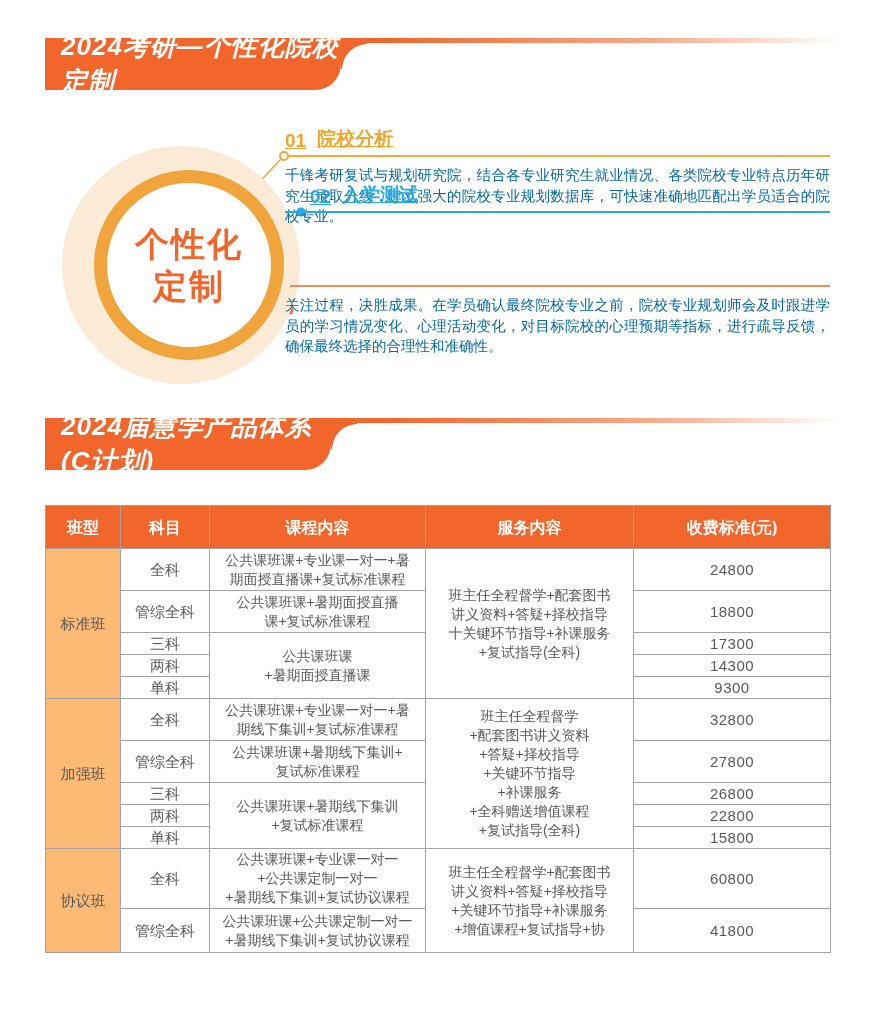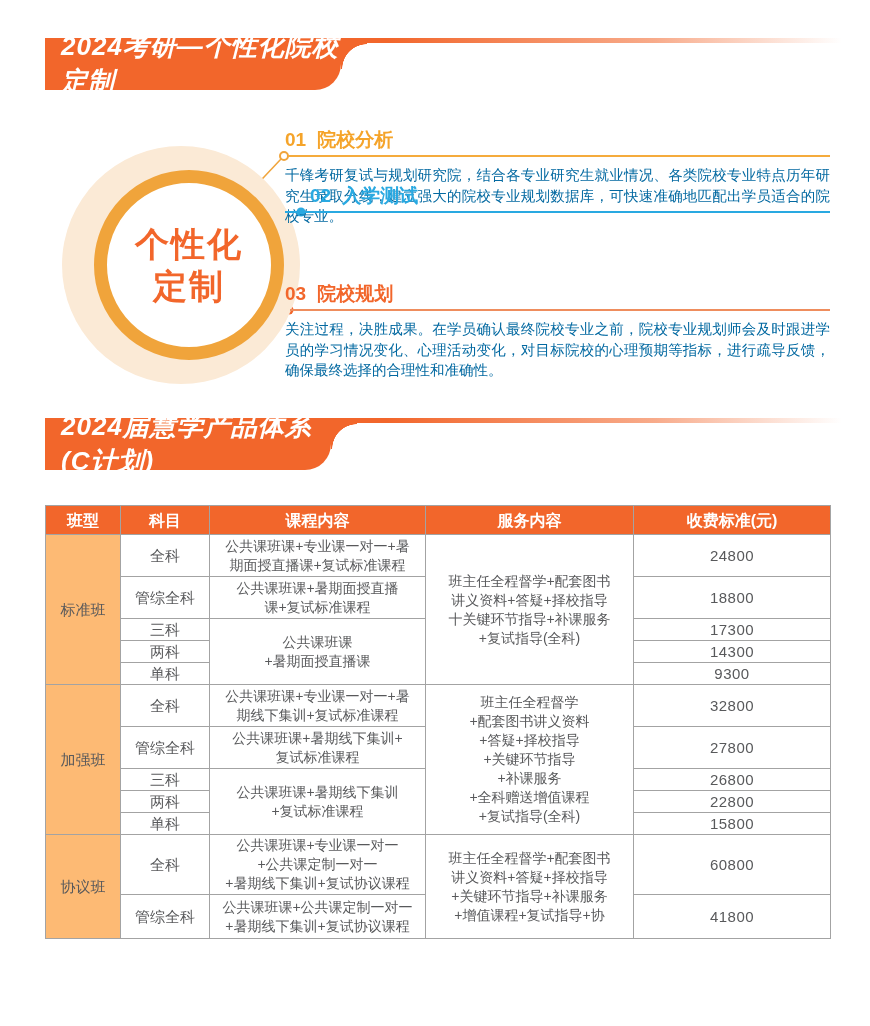--- a/index.html
+++ b/index.html
@@ -22,33 +22,33 @@
   .diagram { position:absolute; top:90px; left:0; width:870px; height:328px; }
   .connectors { position:absolute; left:0; top:0; }
   .badge-outer { position:absolute; left:62px; top:56px; width:238px; height:238px;
     border-radius:50%; background:#fbead6; }
   .badge-ring { position:absolute; left:32px; top:24px; width:190px; height:190px; border-radius:50%;
     background:#fff; border:13px solid #f0a43b; display:flex; flex-direction:column;
     align-items:center; justify-content:center; }
   .badge-ring div { color:#f2662b; font-size:34px; font-weight:bold; line-height:1.25; letter-spacing:2px; }
 
   .sec { position:absolute; left:285px; width:545px; }
-  .sec-title { display:flex; align-items:center; gap:11px; height:24px; font-size:19px; font-weight:bold; }
+  .sec-title { display:flex; align-items:flex-end; gap:11px; height:24px; font-size:19px; font-weight:bold;text-decoration:underline; }
   .sec-underline { height:2px; margin-top:3px; }
   .sec-body { margin-top:8px; font-size:14.5px; line-height:20.5px; color:#0369a1; text-align:justify; }
   #sec1 { top:38px; }  #sec1 .sec-title { color:#f5a42a; } #sec1 .sec-underline { background:#f5ab3c; margin-left:3px; }
   #sec2 { top:94px; }  #sec2 .sec-title { color:#29a9e1; padding-left:25px; } #sec2 .sec-underline { background:#29a9e1; }
   #sec3 { top:192px; } #sec3 .sec-title { color:#f2662b; } #sec3 .sec-underline { background:#ef8d5d; margin-left:5px; }
 
   
   .price-table { position:absolute; top:505px; left:45px; width:785px; border-collapse:collapse;
     table-layout:fixed; }
   .price-table th, .price-table td { border:1px solid #a3a3a3; text-align:center; vertical-align:middle;
     color:#58595b; font-size:14px; line-height:19px; padding:1px 2px; }
-  .price-table th { background:#f2662b; color:#fff; font-size:16px; font-weight:bold; height:29px; }
+  .price-table th { background:#f2662b; color:#fff; font-size:16px; font-weight:bold; height:43px; }
   td.cell-type { background:#fdba74; font-size:15px; }
   td.cell-subject { font-size:15px; }
   td.cell-course, td.cell-service { white-space:pre-line; }
   td.cell-price { font-size:15px; letter-spacing:.5px; }
   tr.h2l { height:42px; } tr.h1l { height:21px; } tr.h3l { height:58px; } tr.h2b { height:44px; }
 </style>
 </head>
 <body>
 
 <div class="page">
@@ -89,24 +89,20 @@
 
     <div class="sec" id="sec2">
       <div class="sec-title">
         <span>02</span>
         <span>入学测试</span>
       </div>
       <div class="sec-underline"></div>
     </div>
 
     <div class="sec" id="sec3">
-      <div class="sec-title">
-        <span>03</span>
-        <span>院校规划</span>
-      </div>
       <div class="sec-underline"></div>
       <p class="sec-body">关注过程，决胜成果。在学员确认最终院校专业之前，院校专业规划师会及时跟进学员的学习情况变化、心理活动变化，对目标院校的心理预期等指标，进行疏导反馈，确保最终选择的合理性和准确性。</p>
     </div>
   </div>
 
   <div class="banner" id="banner2">
     <div class="banner-line"></div>
     <div class="banner-block">
       <span>2024届慧学产品体系(C计划)</span>
     </div>

